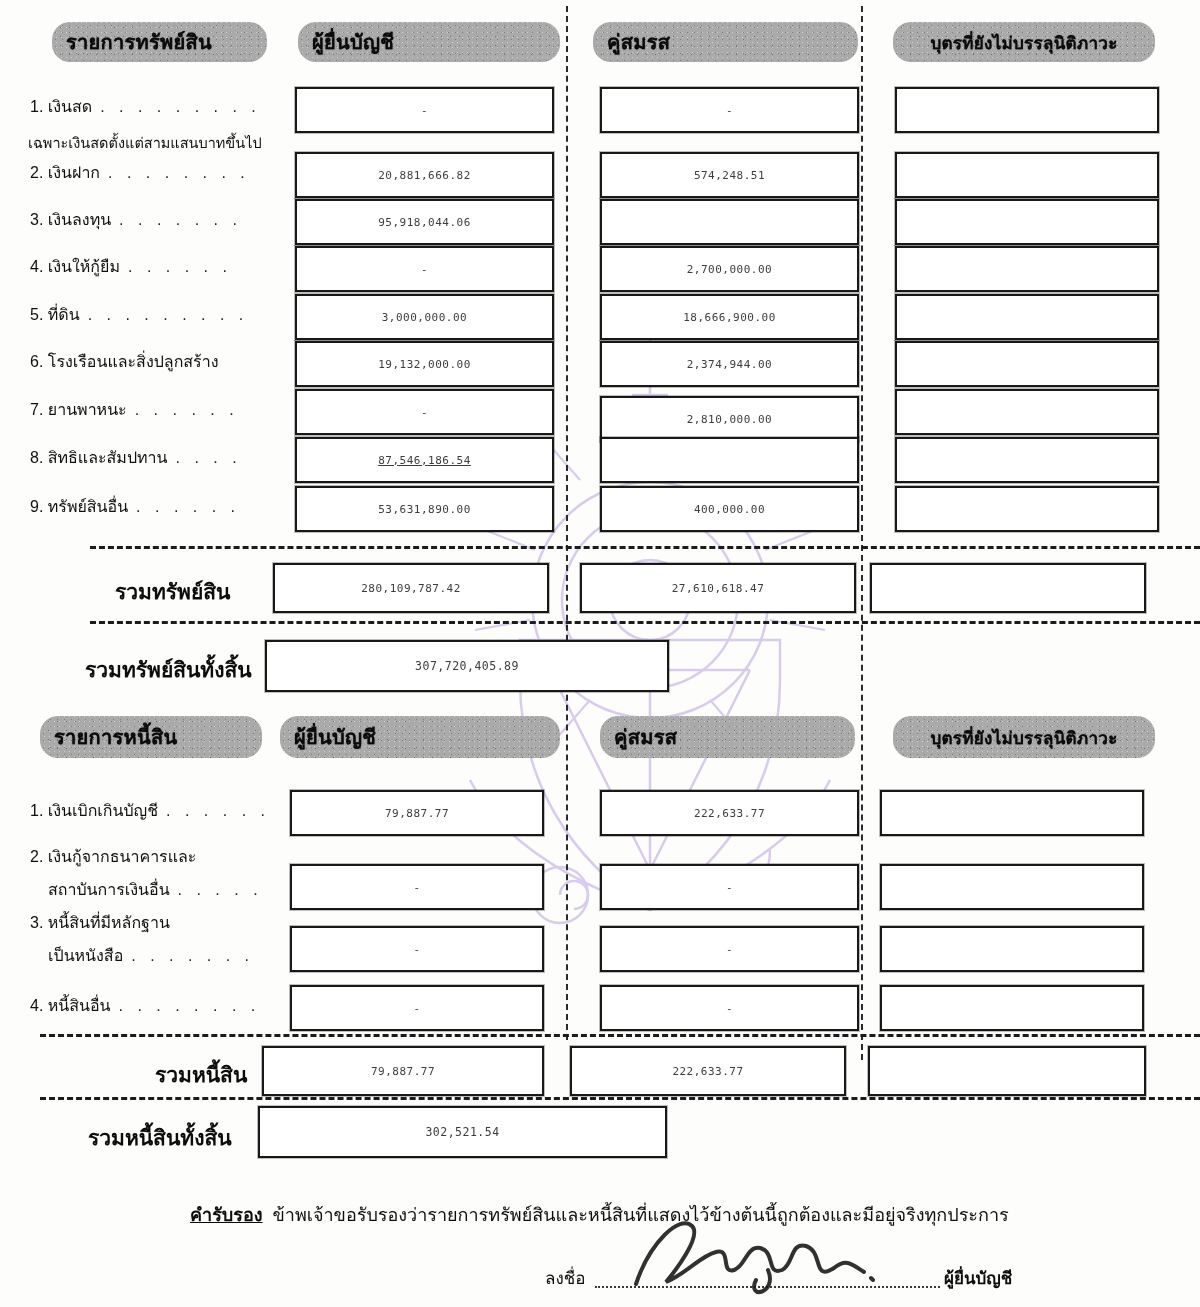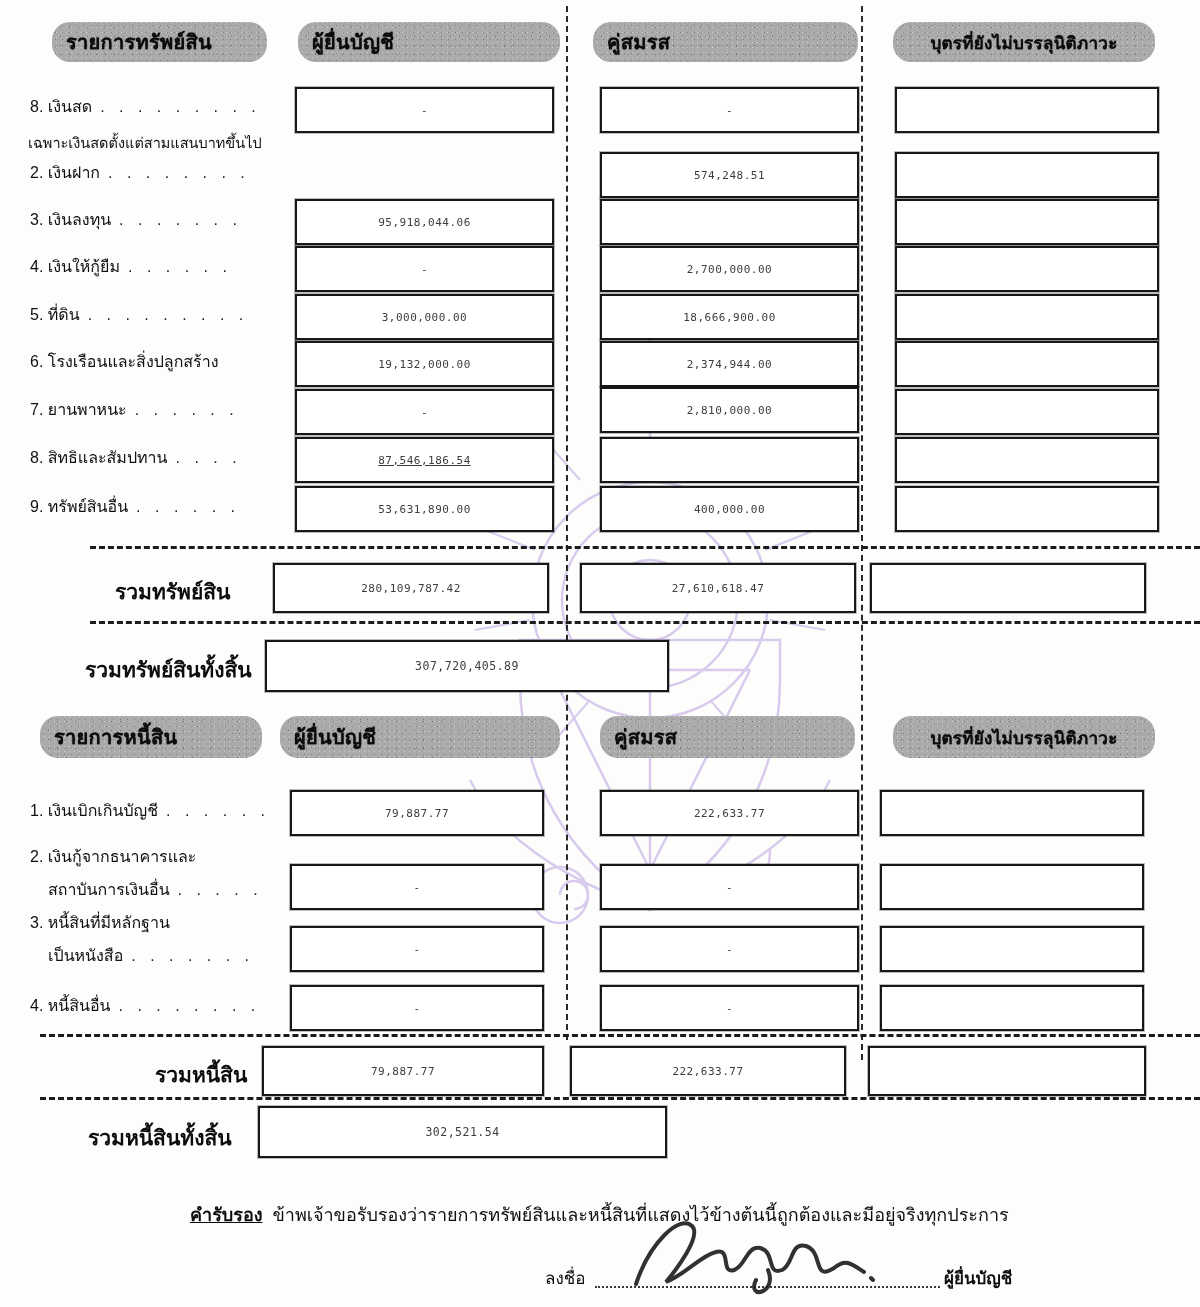--- a/index.html
+++ b/index.html
@@ -115,33 +115,36 @@
   <div class="chip" style="left:298px;top:22px;width:262px;">
       <span>ผู้ยื่นบัญชี</span>
     </div>
   <div class="chip" style="left:593px;top:22px;width:265px;">
       <span>คู่สมรส</span>
     </div>
   <div class="chip center" style="left:893px;top:22px;width:262px;">
       <span>บุตรที่ยังไม่บรรลุนิติภาวะ</span>
     </div>
 
-  <div class="rlabel" style="top:97px;"><span>8. เงินสด</span><span class="dots">.  .  .  .  .  .  .  .  .</span></div>
+  <div class="rlabel" style="top:97px;"><span>1. เงินสด</span><span class="dots">.  .  .  .  .  .  .  .  .</span></div>
   <div class="box c1" style="top:87px;">
       <span>-</span>
     </div>
   <div class="box c2" style="top:87px;">
       <span>-</span>
     </div>
   <div class="box c3" style="top:87px;">
       <span></span>
     </div>
   <div class="note" style="top:131px;"><span>เฉพาะเงินสดตั้งแต่สามแสนบาทขึ้นไป</span></div>
 
   <div class="rlabel" style="top:163px;"><span>2. เงินฝาก</span><span class="dots">.  .  .  .  .  .  .  .</span></div>
+  <div class="box c1" style="top:152px;">
+      <span>20,881,666.82</span>
+    </div>
   <div class="box c2" style="top:152px;">
       <span>574,248.51</span>
     </div>
   <div class="box c3" style="top:152px;">
       <span></span>
     </div>
 
   <div class="rlabel" style="top:210px;"><span>3. เงินลงทุน</span><span class="dots">.  .  .  .  .  .  .</span></div>
   <div class="box c1" style="top:199px;">
       <span>95,918,044.06</span>
@@ -183,21 +186,21 @@
       <span>2,374,944.00</span>
     </div>
   <div class="box c3" style="top:341px;">
       <span></span>
     </div>
 
   <div class="rlabel" style="top:400px;"><span>7. ยานพาหนะ</span><span class="dots">.  .  .  .  .  .</span></div>
   <div class="box c1" style="top:389px;">
       <span>-</span>
     </div>
-  <div class="box c2" style="top:387px;text-align:center;">
+  <div class="box c2" style="top:396px;text-align:center;">
       <span>2,810,000.00</span>
     </div>
   <div class="box c3" style="top:389px;">
       <span></span>
     </div>
 
   <div class="rlabel" style="top:448px;"><span>8. สิทธิและสัมปทาน</span><span class="dots">.  .  .  .</span></div>
   <div class="box c1" style="top:437px;text-decoration:underline;">
       <span>87,546,186.54</span>
     </div>

